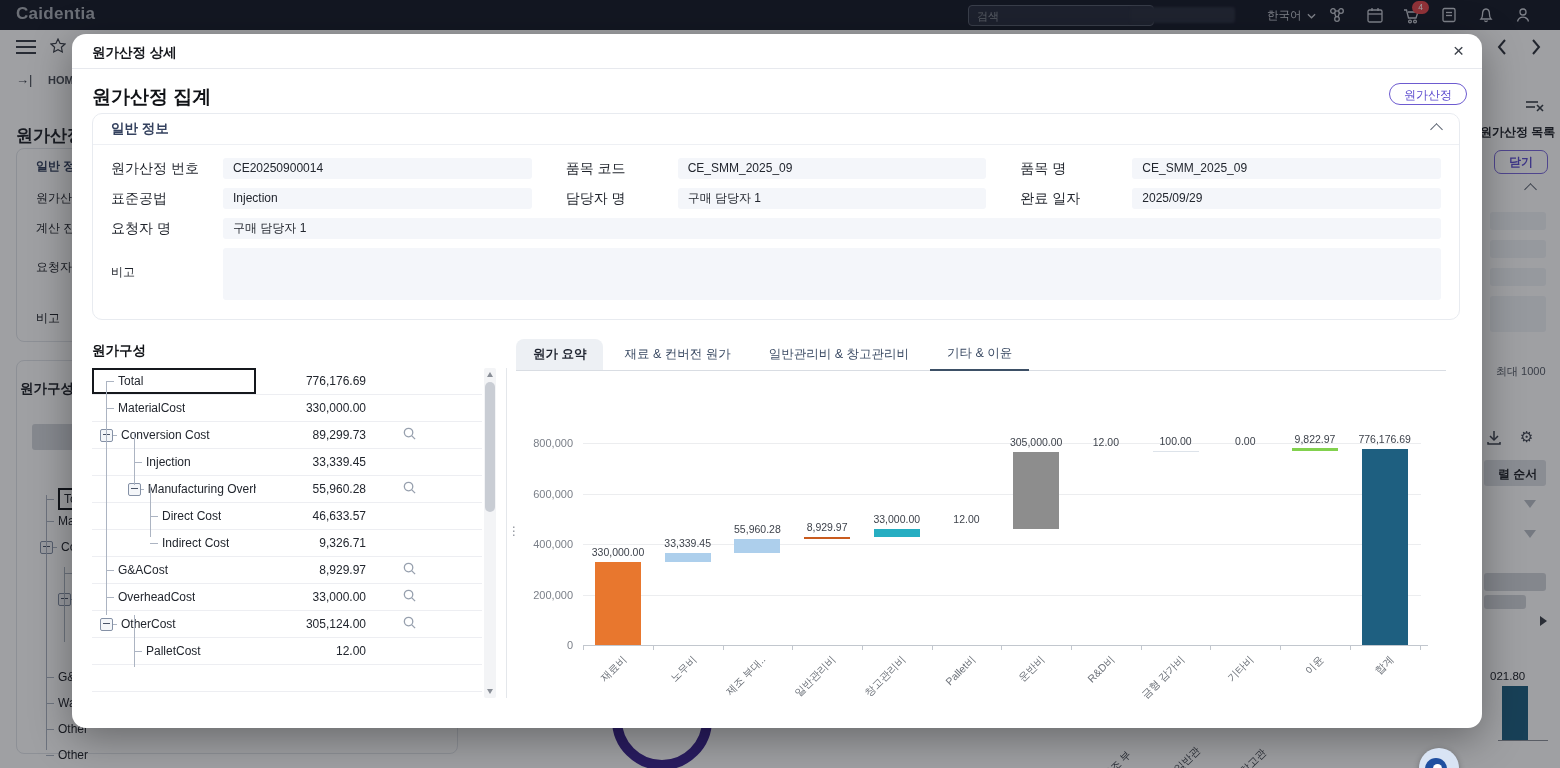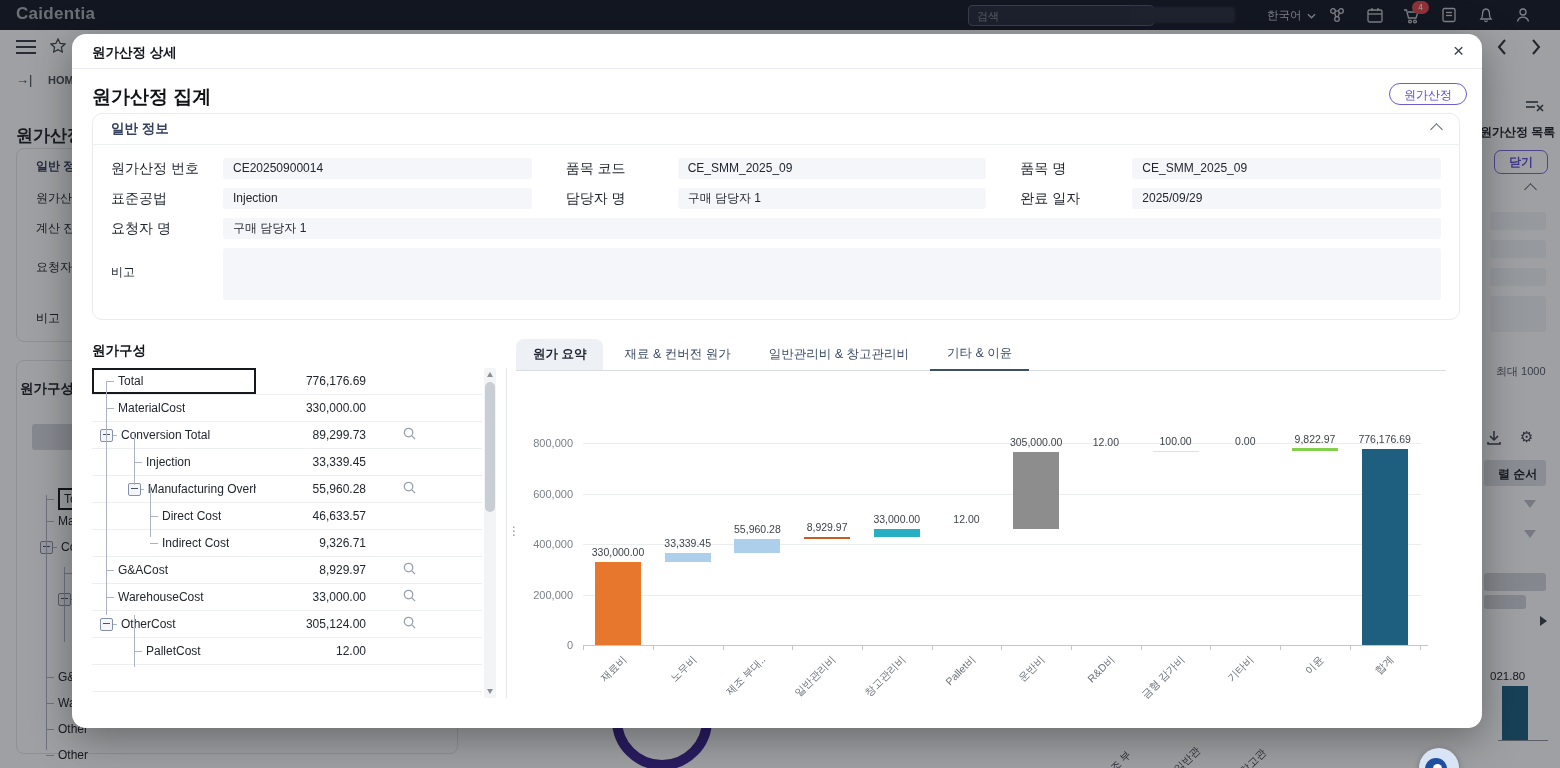--- a/index.html
+++ b/index.html
@@ -375,21 +375,21 @@
           </div>
           <div class="t-c2">330,000.00</div>
           <div class="t-c3"></div>
           <div></div>
         </div>
         <div class="t-row">
           <div class="t-c1">
             <span class="spacer" style="width: 8px;"></span>
             <span class="expander"></span>
             <span class="twigline" style="width: 4px;"></span>
-            <span style="overflow: hidden; text-overflow: clip; white-space: nowrap;">Conversion Total</span>
+            <span style="overflow: hidden; text-overflow: clip; white-space: nowrap;">Conversion Cost</span>
           </div>
           <div class="t-c2">89,299.73</div>
           <div class="t-c3"><svg width="15" height="15" viewBox="0 0 16 16">
               <circle cx="7" cy="7" r="4.5" fill="none" stroke="#97A0AE" stroke-width="1.4"></circle>
               <line x1="10.5" y1="10.5" x2="14" y2="14" stroke="#97A0AE" stroke-width="1.4"></line>
             </svg></div>
           <div></div>
         </div>
         <div class="t-row">
           <div class="t-c1">
@@ -445,21 +445,21 @@
           <div class="t-c3"><svg width="15" height="15" viewBox="0 0 16 16">
               <circle cx="7" cy="7" r="4.5" fill="none" stroke="#97A0AE" stroke-width="1.4"></circle>
               <line x1="10.5" y1="10.5" x2="14" y2="14" stroke="#97A0AE" stroke-width="1.4"></line>
             </svg></div>
           <div></div>
         </div>
         <div class="t-row">
           <div class="t-c1">
             <span class="spacer" style="width: 14px;"></span>
             <span class="twigline" style="width: 8px;"></span>
-            <span style="overflow: hidden; text-overflow: clip; white-space: nowrap;">WarehouseCost</span>
+            <span style="overflow: hidden; text-overflow: clip; white-space: nowrap;">OverheadCost</span>
           </div>
           <div class="t-c2">33,000.00</div>
           <div class="t-c3"><svg width="15" height="15" viewBox="0 0 16 16">
               <circle cx="7" cy="7" r="4.5" fill="none" stroke="#97A0AE" stroke-width="1.4"></circle>
               <line x1="10.5" y1="10.5" x2="14" y2="14" stroke="#97A0AE" stroke-width="1.4"></line>
             </svg></div>
           <div></div>
         </div>
         <div class="t-row">
           <div class="t-c1">

